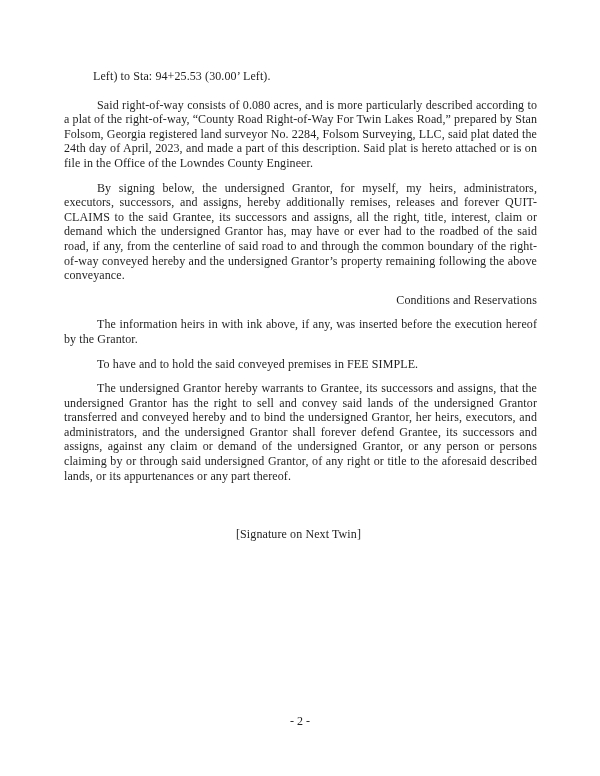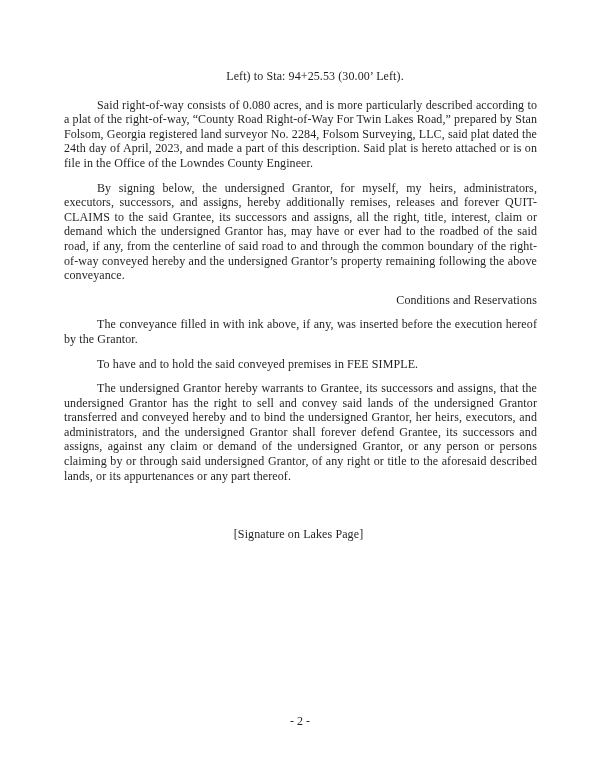--- a/index.html
+++ b/index.html
@@ -32,21 +32,21 @@
     line-height: 14.6px;
     letter-spacing: 0.1px;
   }
   .para {
     margin: 0 0 10px 4px;
     text-align: justify;
     text-indent: 33px;
   }
   .para-continuation {
     margin: 0 0 14px 0;
-    text-align: center;
+    text-align: left;
     text-indent: 33px;
   }
   .section-heading {
     margin: 0 0 10px 0;
     text-align: right;
     text-indent: 0;
     font-weight: normal;
     font-size: 12px;
     line-height: 14.6px;
   }
@@ -72,24 +72,24 @@
   <div class="doc-content">
 
     <p class="para-continuation">Left) to Sta: 94+25.53 (30.00’ Left).</p>
 
     <p class="para">Said right-of-way consists of 0.080 acres, and is more particularly described according to a plat of the right-of-way, “County Road Right-of-Way For Twin Lakes Road,” prepared by Stan Folsom, Georgia registered land surveyor No. 2284, Folsom Surveying, LLC, said plat dated the 24th day of April, 2023, and made a part of this description. Said plat is hereto attached or is on file in the Office of the Lowndes County Engineer.</p>
 
     <p class="para">By signing below, the undersigned Grantor, for myself, my heirs, administrators, executors, successors, and assigns, hereby additionally remises, releases and forever QUIT-CLAIMS  to the said Grantee, its successors and assigns, all the right, title, interest, claim or demand which the undersigned Grantor has, may have or ever had to the roadbed of the said road, if any, from the centerline of said road to and through the common boundary of the right-of-way conveyed hereby and the undersigned Grantor’s property remaining following the above conveyance.</p>
 
     <p class="section-heading">Conditions and Reservations</p>
 
-    <p class="para">The conveyance filled in with ink above, if any, was inserted before the execution hereof by the Grantor.</p>
+    <p class="para">The information heirs in with ink above, if any, was inserted before the execution hereof by the Grantor.</p>
 
     <p class="para">To have and to hold the said conveyed premises in FEE SIMPLE.</p>
 
     <p class="para">The undersigned Grantor hereby warrants to Grantee, its successors and assigns, that the undersigned Grantor has the right to sell and convey said lands of the undersigned Grantor transferred and conveyed hereby and to bind the undersigned Grantor, her heirs, executors, and administrators, and the undersigned Grantor shall forever defend Grantee, its successors and assigns, against any claim or demand of the undersigned Grantor, or any person or persons claiming by or through said undersigned Grantor, of any right or title to the aforesaid described lands, or its appurtenances or any part thereof.</p>
 
-    <p class="signature-note">[Signature on Lakes Page]</p>
+    <p class="signature-note">[Signature on Next Twin]</p>
 
   </div>
 
   <div class="page-footer">- 2 -</div>
 </div>
 
 </body></html>

